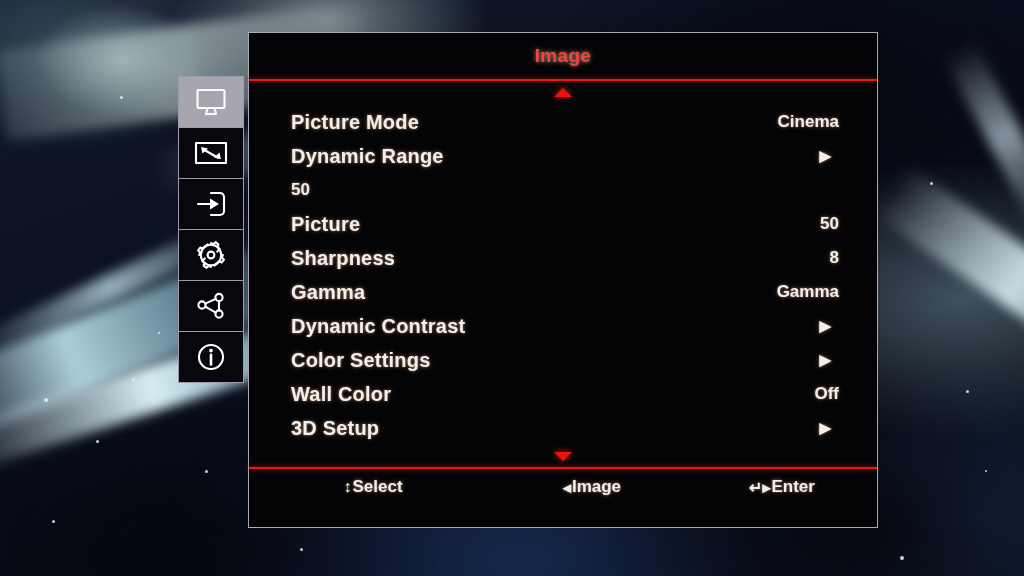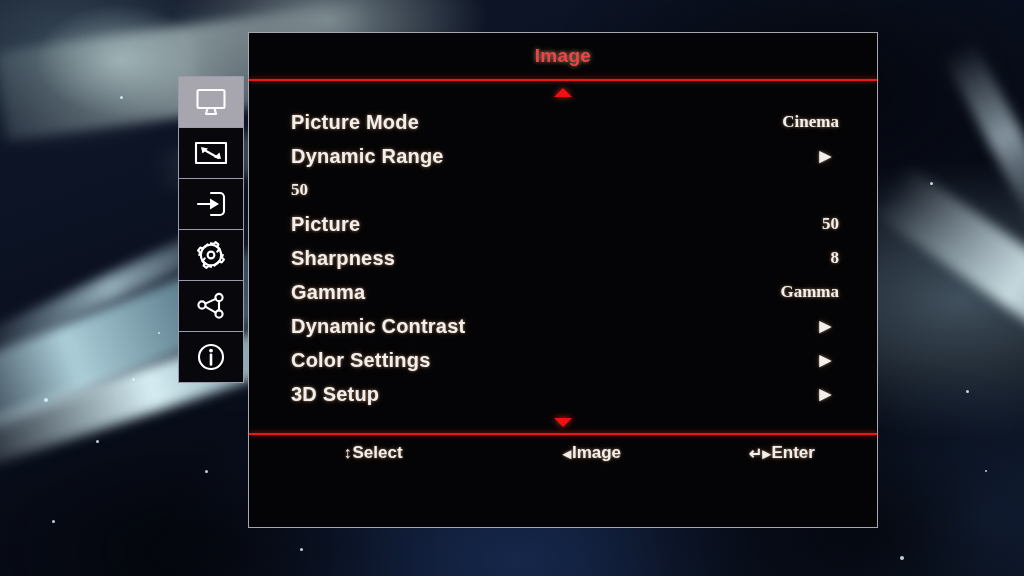--- a/index.html
+++ b/index.html
@@ -63,21 +63,21 @@
     border-bottom:9px solid #f01010;filter:drop-shadow(0 0 3px rgba(255,40,20,.8));}
   .tri-down{width:0;height:0;border-left:9px solid transparent;border-right:9px solid transparent;
     border-top:9px solid #f01010;filter:drop-shadow(0 0 3px rgba(255,40,20,.8));}
 
   #rows{padding:2px 0 0 0;}
   .row{height:34px;display:flex;align-items:center;
     padding:0 38px 0 42px;box-sizing:border-box;}
   .row-label{flex:1;font-size:20px;font-weight:bold;letter-spacing:.2px;
     color:#f3efec;text-shadow:0 0 3px rgba(255,215,180,.55),0 0 8px rgba(255,150,80,.22);}
   .row-value{font-size:17px;font-weight:bold;text-align:left;
-    color:#f3efec;text-shadow:0 0 3px rgba(255,215,180,.55),0 0 8px rgba(255,150,80,.22);font-family:Liberation Serif, serif;}
+    color:#f3efec;text-shadow:0 0 3px rgba(255,215,180,.55),0 0 8px rgba(255,150,80,.22);}
   .row-value.arrow{font-size:15px;padding-right:8px;}
 
   #osd-footer{display:flex;align-items:center;height:36px;}
   .fbtn{font-size:17px;font-weight:bold;color:#f3efec;white-space:nowrap;
     text-shadow:0 0 3px rgba(255,215,180,.55),0 0 8px rgba(255,150,80,.22);
     display:flex;align-items:center;gap:1px;}
   .fbtn .glyph{font-size:16px;}
   #f-select{flex:0 0 248px;display:flex;justify-content:center;}
   #f-exit{flex:0 0 190px;display:flex;justify-content:center;}
   #f-enter{flex:1;display:flex;justify-content:center;}
@@ -228,20 +228,24 @@
       <div class="row">
         <span class="row-label">Dynamic Contrast</span>
         <span class="row-value arrow">▶</span>
       </div>
 
       <div class="row">
         <span class="row-label">Color Settings</span>
         <span class="row-value arrow">▶</span>
       </div>
 
+      <div class="row">
+        <span class="row-label">Wall Color</span>
+        <span class="row-value">Off</span>
+      </div>
 
       <div class="row">
         <span class="row-label">3D Setup</span>
         <span class="row-value arrow">▶</span>
       </div>
 
     </div>
 
     <div class="spacer"></div>
 

